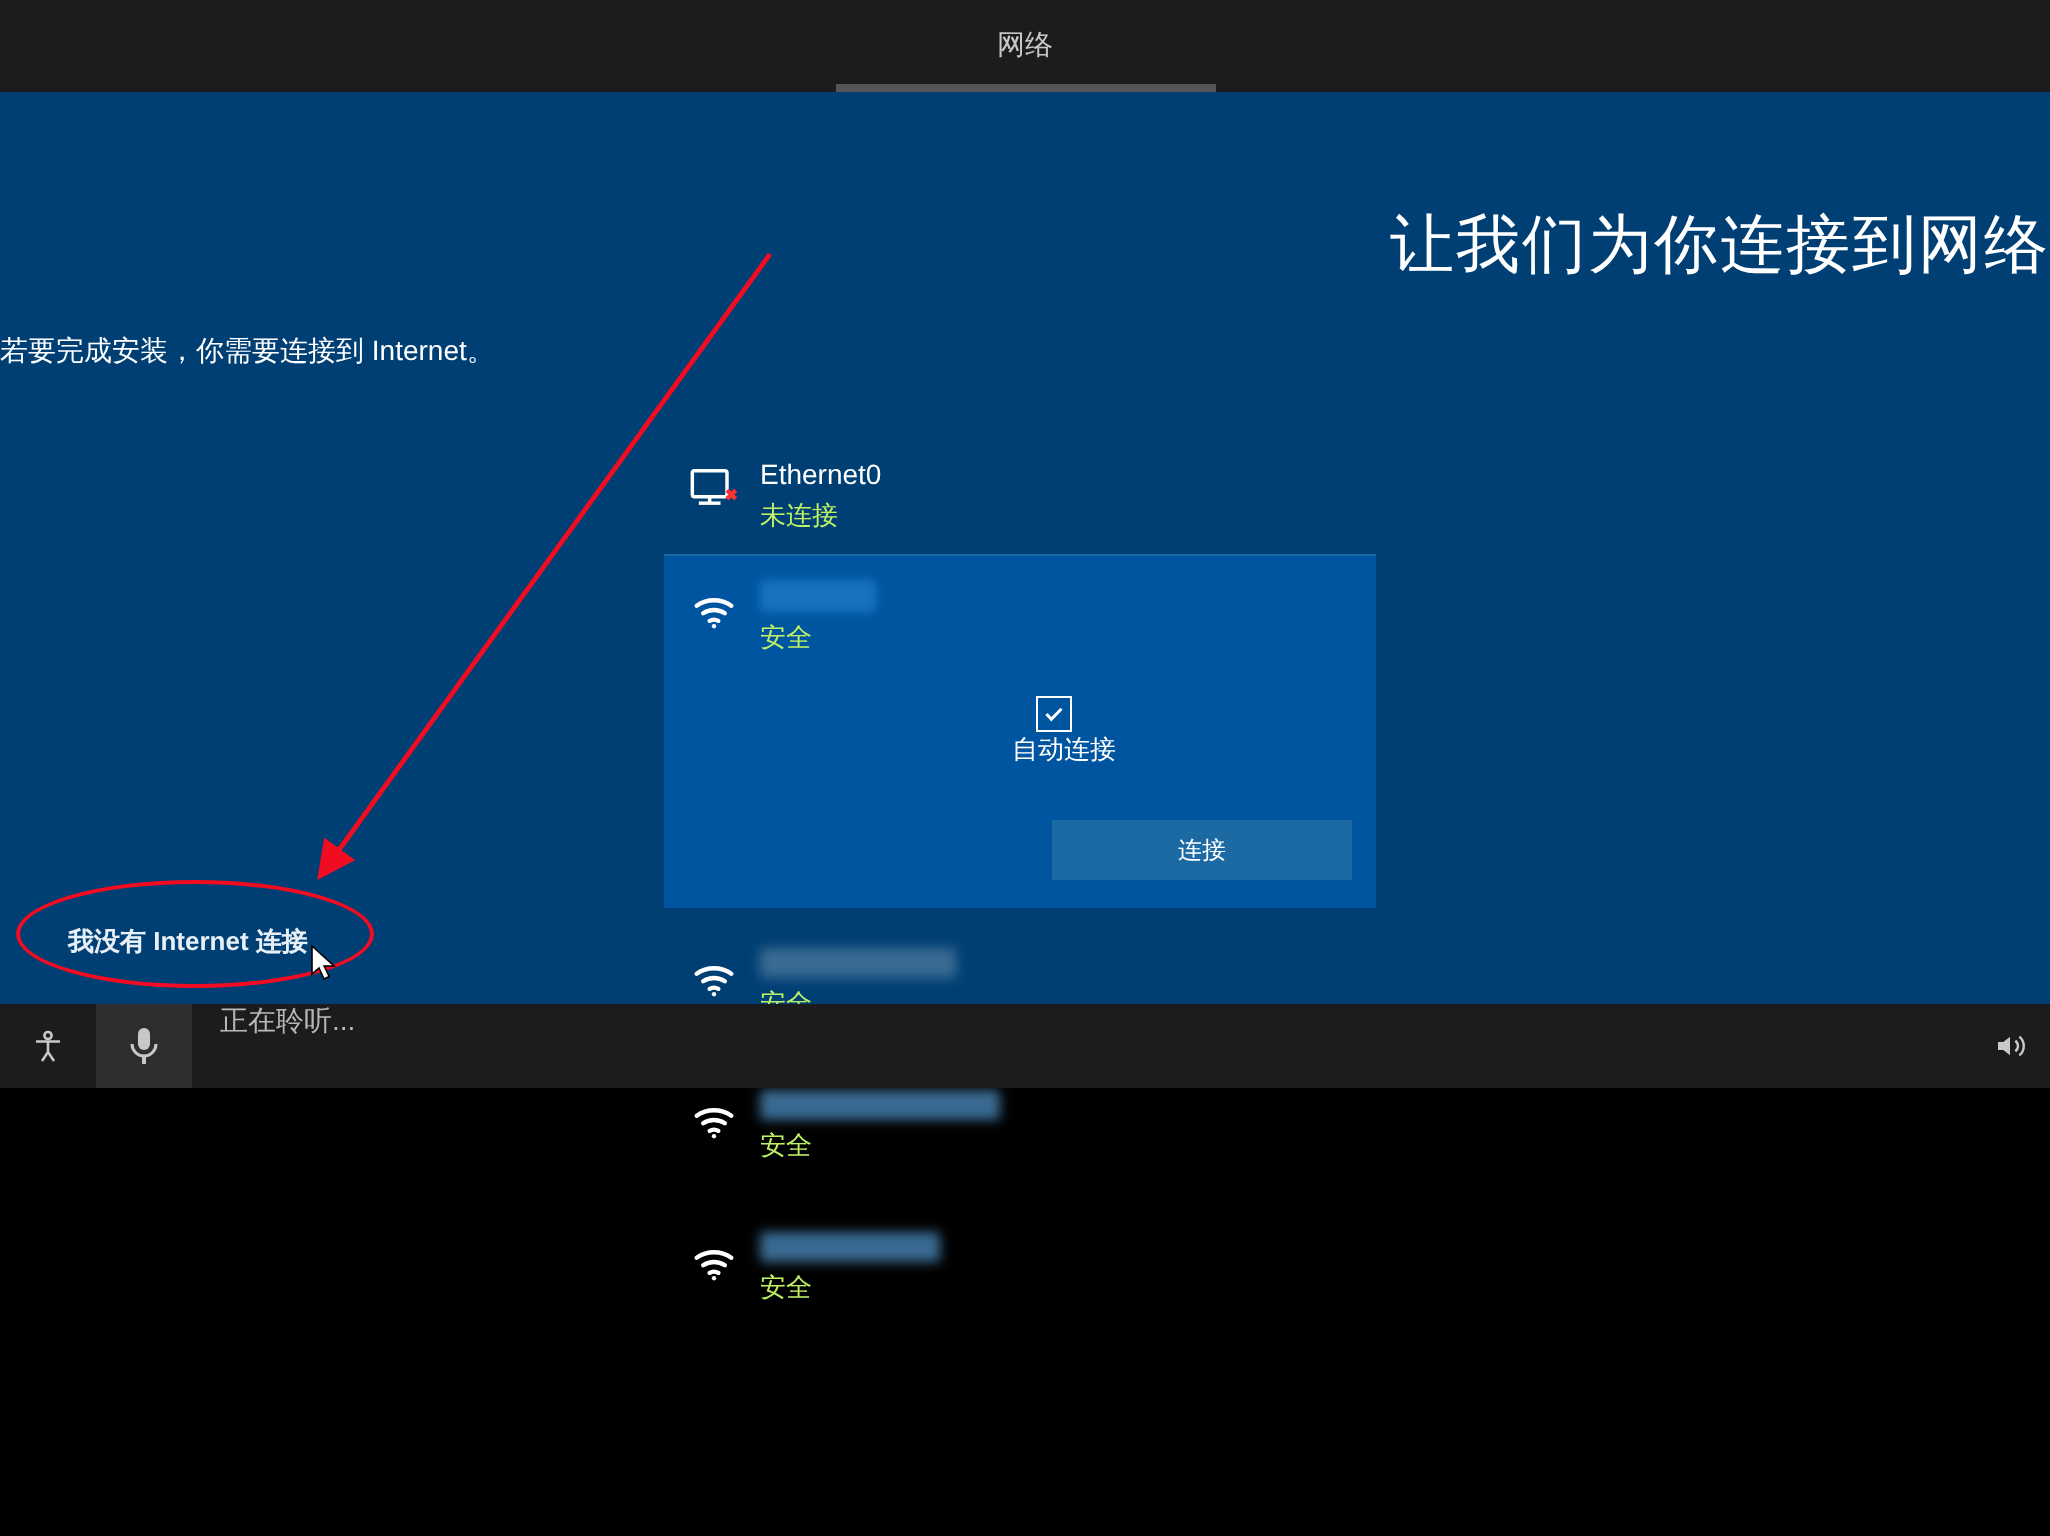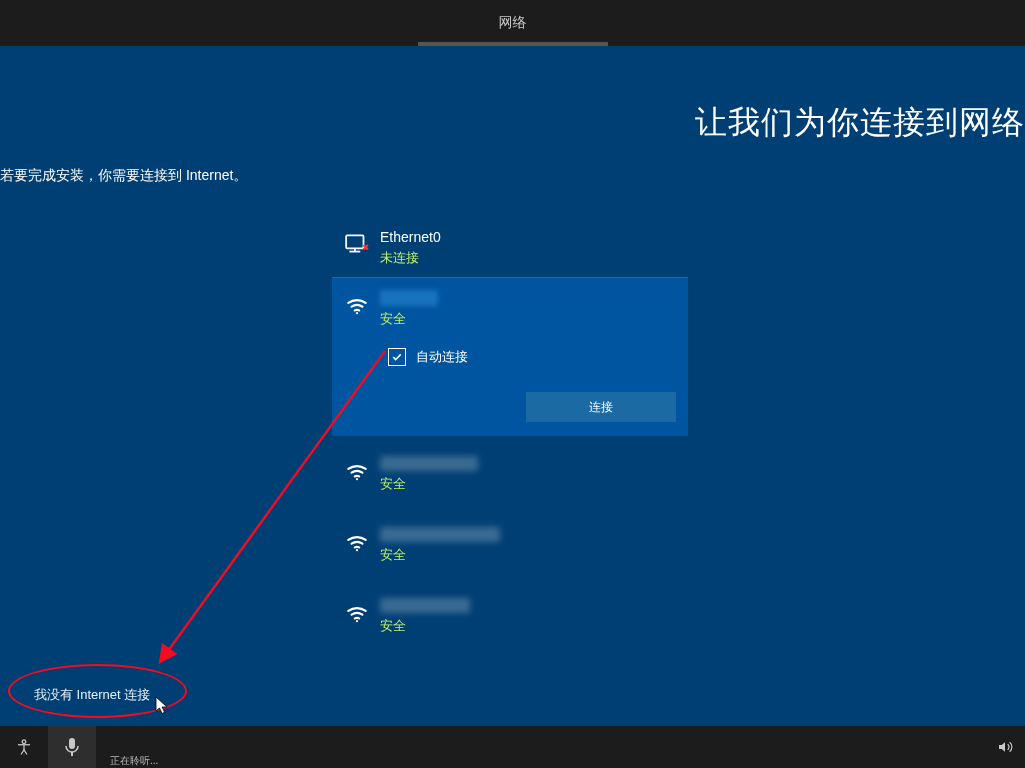--- a/index.html
+++ b/index.html
@@ -1,21 +1,21 @@
 <!DOCTYPE html>
 <html><head>
 <meta charset="utf-8">
 <style>
   html,body{
     margin:0;padding:0;width:1025px;height:768px;
     font-family:"Microsoft YaHei","Segoe UI",Arial,sans-serif;
     background:#000;color:#fff;overflow:hidden;
     -webkit-font-smoothing:antialiased;
   }
-  .root{position:relative;width:1025px;height:768px;}
+  .root{position:relative;width:1025px;height:544px;}
   
   .header{
     position:absolute;top:0;left:0;height:46px;width:100%;
     background:#1c1c1c;display:flex;justify-content:center;align-items:flex-end;
   }
   .header-tab{
     color:#c8c8c8;font-size:14px;padding-bottom:10px;
     border-bottom:4px solid #555;width:190px;text-align:center;
   }
   
@@ -43,56 +43,57 @@
   .net-icon svg{width:100%;height:100%;}
   .net-text{margin-left:10px;}
   .net-name{font-size:14px;color:#fff;}
   .net-status{font-size:13px;color:#bef264;margin-top:4px;}
   
   .sel-item{
     background:#0055a0;padding:12px 12px 14px 12px;
   }
   .sel-body{display:flex;align-items:flex-start;}
   .sel-name{font-size:14px;background:#1873be;filter:blur(2.5px);width:58px;height:16px;border-radius:2px;}
-  .auto-row{display:flex;align-items:center;margin-left:44px;margin-top:20px;}
+  .auto-row{display:flex;align-items:center;margin-left:44px;margin-top:20px;flex-direction:column;}
   .chk{
     width:18px;height:18px;border:1.5px solid #fff;box-sizing:border-box;
     display:flex;align-items:center;justify-content:center;margin-right:10px;
     font-size:14px;line-height:1;
   }
   .chk-mark{width:12px;height:12px;}
   .auto-label{font-size:13px;}
   .btn-row{display:flex;justify-content:flex-end;margin-top:26px;}
   .connect-btn{
     background:#1b6aa3;border:none;color:#fff;font-size:12px;
     width:150px;height:30px;cursor:pointer;
   }
   
   .blur-name{height:15px;background:#3a6b92;filter:blur(3px);border-radius:2px;}
   
   .skip{
     position:absolute;left:34px;bottom:22px;font-size:13px;color:#e8f0f7;
     cursor:pointer;
+    font-weight:bold;
   }
   .ring{
     position:absolute;left:8px;bottom:8px;width:175px;height:50px;
     border:2px solid #f20c22;border-radius:50%;pointer-events:none;
   }
   .arrow-svg{
     position:absolute;left:140px;bottom:45px;width:260px;height:340px;
     pointer-events:none;
   }
   .cursor{
     position:absolute;left:155px;bottom:10px;width:14px;height:20px;
     pointer-events:none;
   }
   
   .footer{
     position:absolute;left:0;bottom:0;height:42px;width:100%;
-    background:#1c1c1c;display:flex;align-items:flex-end;color:#b8b8b8;font-size:10px;
+    background:#1c1c1c;display:flex;align-items:flex-start;color:#b8b8b8;font-size:14px;
   }
   .f-btn{width:48px;height:42px;display:flex;align-items:center;justify-content:center;cursor:pointer;}
   .f-mic{background:#2e2e2e;}
   .listening{margin-left:14px;}
   .vol{position:absolute;right:12px;top:0;height:42px;display:flex;align-items:center;}
   .vol svg{width:16px;height:16px;}
 </style>
 </head>
 <body>
 

